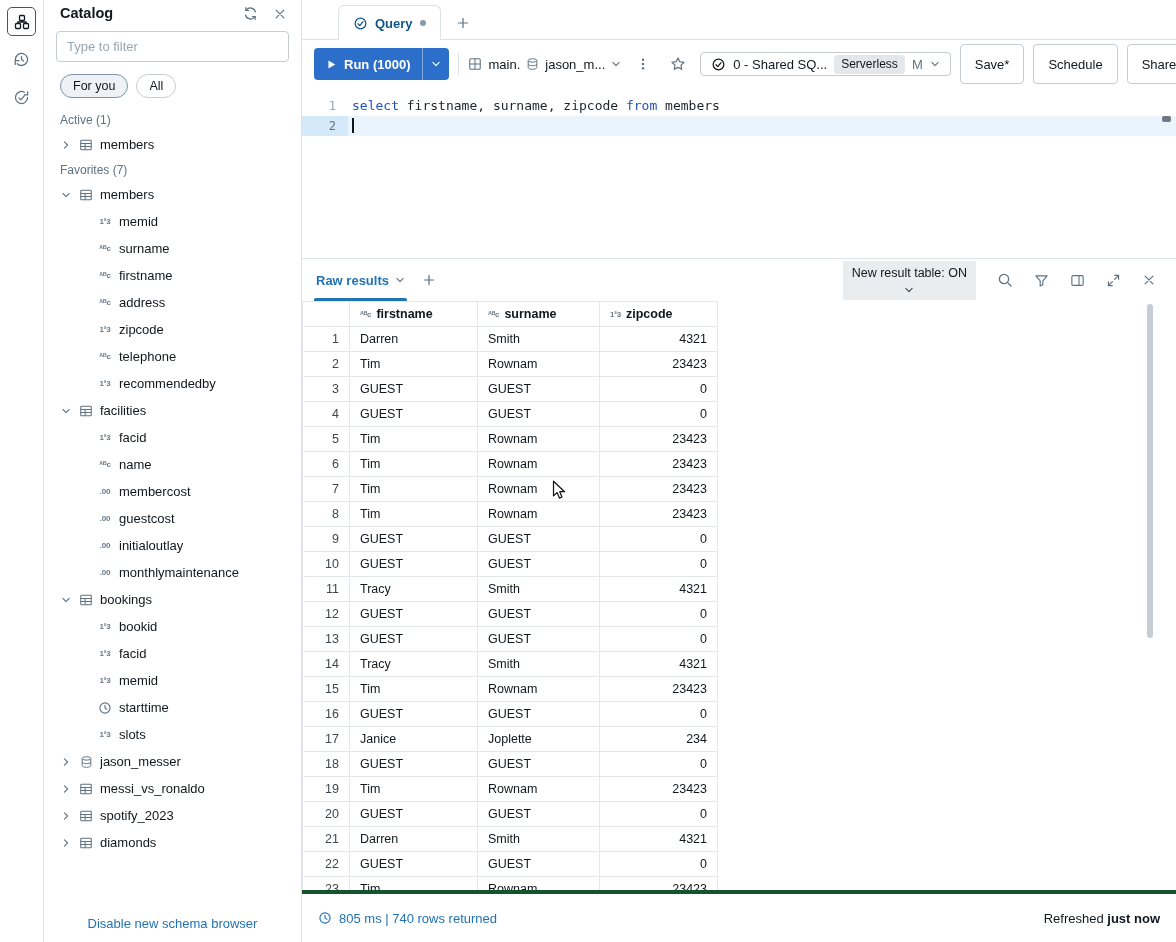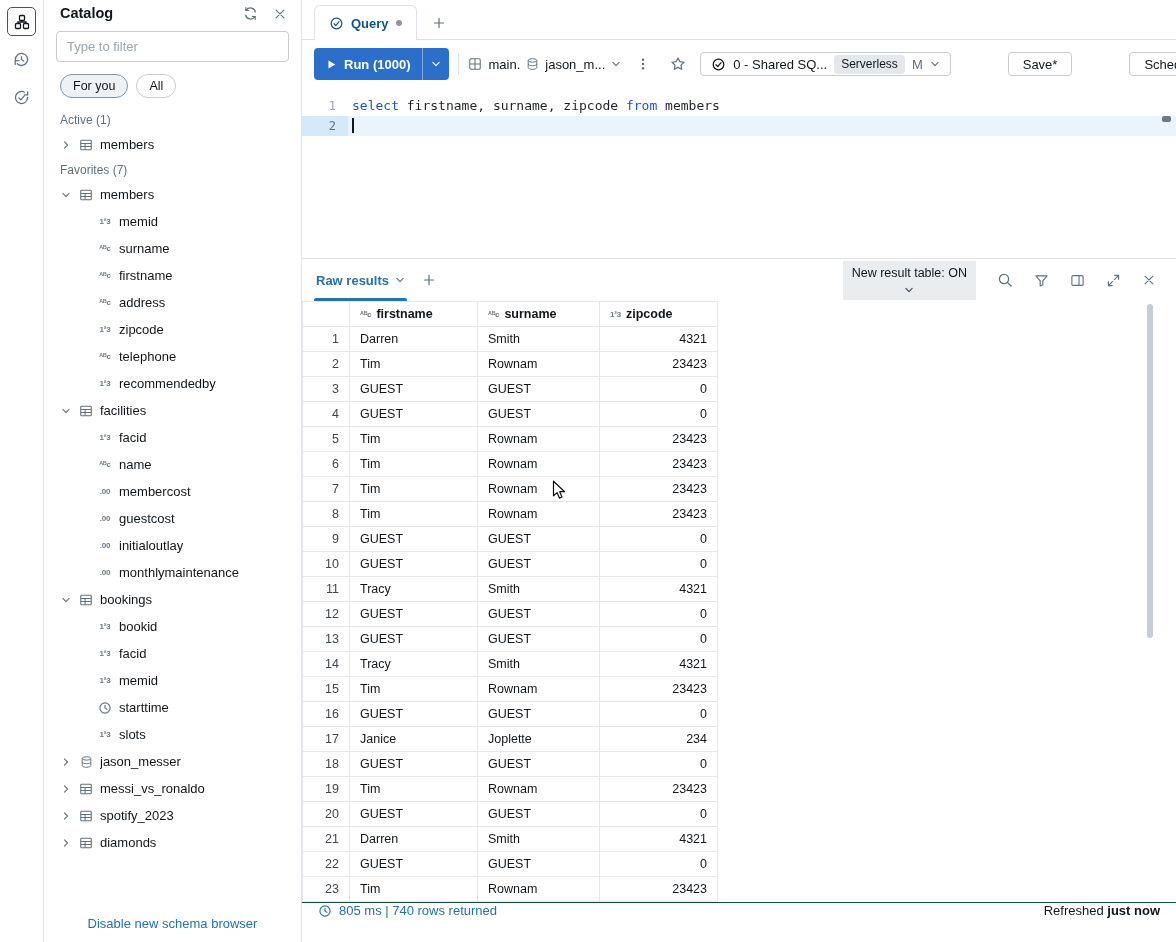--- a/index.html
+++ b/index.html
@@ -31,39 +31,39 @@
   .chev{width:18px;color:#5f7281;flex:none;}
   .node-icon{width:22px;color:#5f7281;flex:none;margin-right:3px;}
   .ticon{width:22px;flex:none;margin-right:3px;color:#6b7a87;font-size:8px;font-weight:700;text-align:center;letter-spacing:-0.2px;display:inline-block;}
   .tree-label{overflow:hidden;text-overflow:ellipsis;}
   .sb-footer{height:38px;display:flex;align-items:center;justify-content:center;flex:none;}
   .sb-footer a{color:#2272b4;font-size:13px;}
 
   
   .main{flex:1;display:flex;flex-direction:column;min-width:0;position:relative;background:#fff;}
   .tabbar{height:40px;border-bottom:1px solid #dde2e8;display:flex;align-items:flex-end;padding-left:12px;flex:none;}
-  .tab{height:35px;display:flex;align-items:center;gap:7px;padding:0 14px;border:1px solid #dde2e8;border-bottom:none;border-radius:6px 6px 0 0;background:#fff;position:relative;top:1px;cursor:pointer;}
+  .tab{height:35px;display:flex;align-items:center;gap:7px;padding:0 14px;border:1px solid #dde2e8;border-bottom:none;border-radius:6px 6px 0 0;background:#fff;position:relative;top:1px;cursor:pointer;margin-left:24px;}
   .tab-check{color:#11568a;}
   .tab-label{color:#11568a;font-weight:700;font-size:13px;}
   .tab-dot{width:6px;height:6px;border-radius:50%;background:#8b98a5;}
   .newtab-btn{margin:0 0 9px 15px;color:#5f7281;}
 
   .toolbar{height:48px;display:flex;align-items:center;padding:0 12px;gap:9px;flex:none;}
   .run-btn{display:flex;align-items:stretch;height:32px;border-radius:4px;overflow:hidden;background:#2c6fcb;color:#fff;cursor:pointer;flex:none;}
   .run-main{display:flex;align-items:center;gap:7px;padding:16px 12px;font-size:13px;font-weight:600;}
   .run-caret{display:flex;align-items:center;padding:0 8px;border-left:1px solid rgba(255,255,255,.4);}
   .tb-divider{width:1px;height:22px;background:#dde2e8;flex:none;}
   .ctx-select{display:flex;align-items:center;gap:6px;font-size:13px;cursor:pointer;flex:none;}
   .gi{color:#5f7281;}
   .icon-btn{color:#5f7281;display:inline-flex;align-items:center;justify-content:center;width:26px;height:26px;cursor:pointer;flex:none;}
   .warehouse{display:flex;align-items:center;gap:7px;border:1px solid #c6ccd2;border-radius:4px;height:24px;padding:0 10px;font-size:13px;cursor:pointer;flex:none;}
   .badge{background:#e4e8ec;border-radius:4px;padding:2.5px 7px;font-size:12px;}
   .wh-size{color:#5f7281;}
   .toolbar-right{margin-left:auto;display:flex;gap:9px;flex:none;}
-  .btn{height:24px;border:1px solid #c6ccd2;border-radius:4px;background:#fff;padding:0 14px;font-size:13px;display:flex;align-items:center;margin-left:48px;}
+  .btn{height:40px;border:1px solid #c6ccd2;border-radius:4px;background:#fff;padding:0 14px;font-size:13px;display:flex;align-items:center;}
 
   
   .editor{height:170px;position:relative;font-family:"DejaVu Sans Mono","Liberation Mono",monospace;font-size:13px;padding-top:8px;flex:none;}
   .code-line{display:flex;height:20px;line-height:20px;}
   .gutter{width:46px;text-align:right;padding-right:12px;color:#9aa6b0;font-size:12px;flex:none;font-family:"DejaVu Sans Mono",monospace;}
   .code-text{white-space:pre;padding-left:4px;}
   .kw{color:#2050c8;}
   .pl{color:#1d232a;}
   .code-line.current{background:#e9f4fc;}
   .code-line.current .gutter{background:#d4e9f9;color:#5f7281;}
@@ -85,21 +85,21 @@
   .g-row{display:flex;}
   .g-cell{border-right:1px solid #e4e7eb;border-bottom:1px solid #e4e7eb;display:flex;align-items:center;padding:0 10px;font-size:12.5px;height:25px;background:#fff;overflow:hidden;white-space:nowrap;}
   .g-head .g-cell{border-top:1px solid #e4e7eb;height:26px;font-weight:700;}
   .g-row .g-cell:first-child{border-left:1px solid #e4e7eb;}
   .rn{width:48px;justify-content:flex-end;color:#3f4750;}
   .c1{width:128px;} .c2{width:122px;} .c3{width:118px;}
   .numcell{justify-content:flex-end;text-align:center;}
   .ticon.hdr{width:auto;margin-right:5px;}
   .results-scrollbar{position:absolute;right:23px;top:3px;width:6px;height:334px;background:#c8cdd3;border-radius:3px;cursor:grab;}
 
-  .statusbar{height:40px;border-top:1px solid #14532d;display:flex;align-items:flex-start;padding:0 16px;flex:none;}
+  .statusbar{height:52px;border-top:4px solid #14532d;display:flex;align-items:center;padding:0 16px;flex:none;}
   .status-left{display:flex;align-items:center;gap:7px;color:#2272b4;font-size:13px;cursor:pointer;}
   .status-right{margin-left:auto;font-size:13px;color:#11171c;}
   .status-right b{font-weight:700;}
 
   .mouse-cursor{position:absolute;left:552px;top:480px;z-index:50;pointer-events:none;}
 </style>
 </head>
 <body>
 
 <div class="rail">

